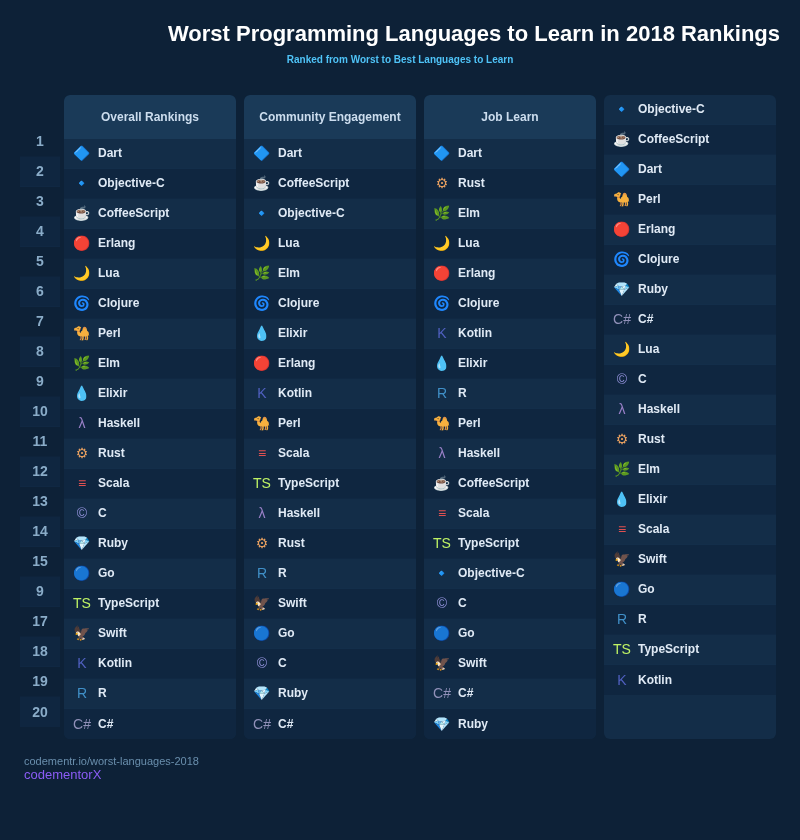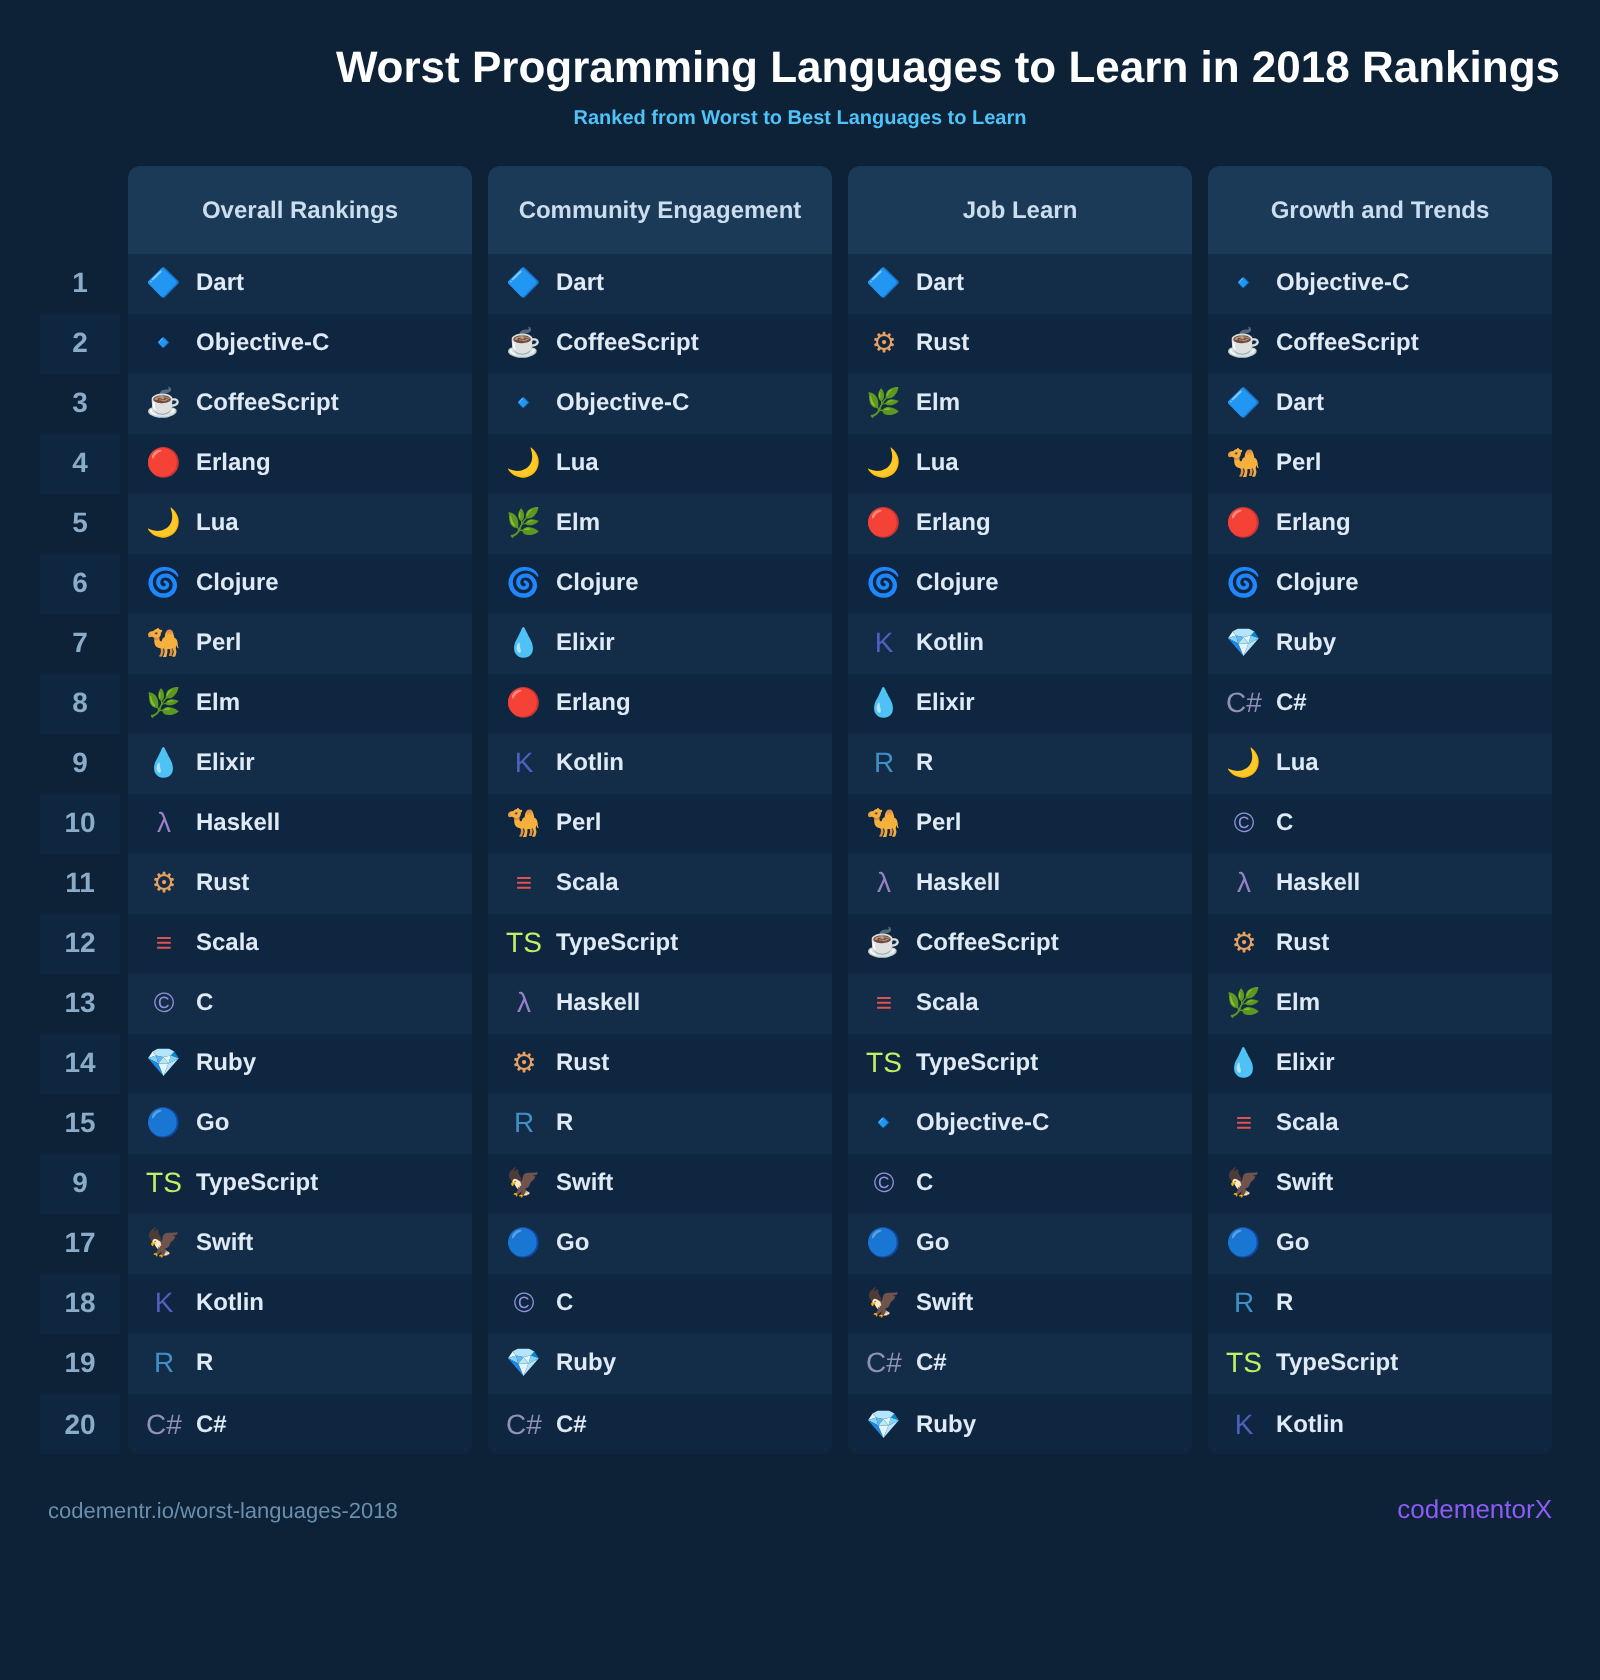--- a/index.html
+++ b/index.html
@@ -34,21 +34,21 @@
       background: #0d2137;
     }
     .col-rank {
       width: 40px;
       flex-shrink: 0;
     }
     .col {
       flex: 1;
       background: #132d48;
       border-radius: 6px;
-      margin: 0 4px;
+      margin: 12px 4px;
       overflow: hidden;
     }
     .col-header {
       background: #1a3a58;
       text-align: center;
       padding: 8px 6px;
       font-size: 12px;
       font-weight: 700;
       color: #cde;
       border-radius: 6px 6px 0 0;
@@ -91,23 +91,24 @@
     }
     .lang-name {
       font-size: 12px;
       font-weight: 600;
       color: #e0eaf5;
       white-space: nowrap;
     }
     .footer {
       display: flex;
       justify-content: space-between;
-      align-items: flex-end;
-      margin-top: 20px;
+      align-items: flex-start;
+      margin-top: 4px;
       padding: 0 4px;
+      flex-direction: column;
     }
     .footer-left {
       font-size: 11px;
       color: #6a8fad;
     }
     .footer-right {
       font-size: 13px;
       font-weight: 400;
       color: #8b5cf6;
     }
@@ -460,21 +461,20 @@
         <span class="lang-name">C#</span>
       </div>
           <div class="row">
         <span class="lang-icon icon-ruby">💎</span>
         <span class="lang-name">Ruby</span>
       </div>
         </div>
     </div>
 
     <div class="col">
-      <div class="col-header">Growth and Trends</div>
       <div id="growth-rows">
           <div class="row">
         <span class="lang-icon icon-objc">🔹</span>
         <span class="lang-name">Objective-C</span>
       </div>
           <div class="row">
         <span class="lang-icon icon-coffee">☕</span>
         <span class="lang-name">CoffeeScript</span>
       </div>
           <div class="row">

